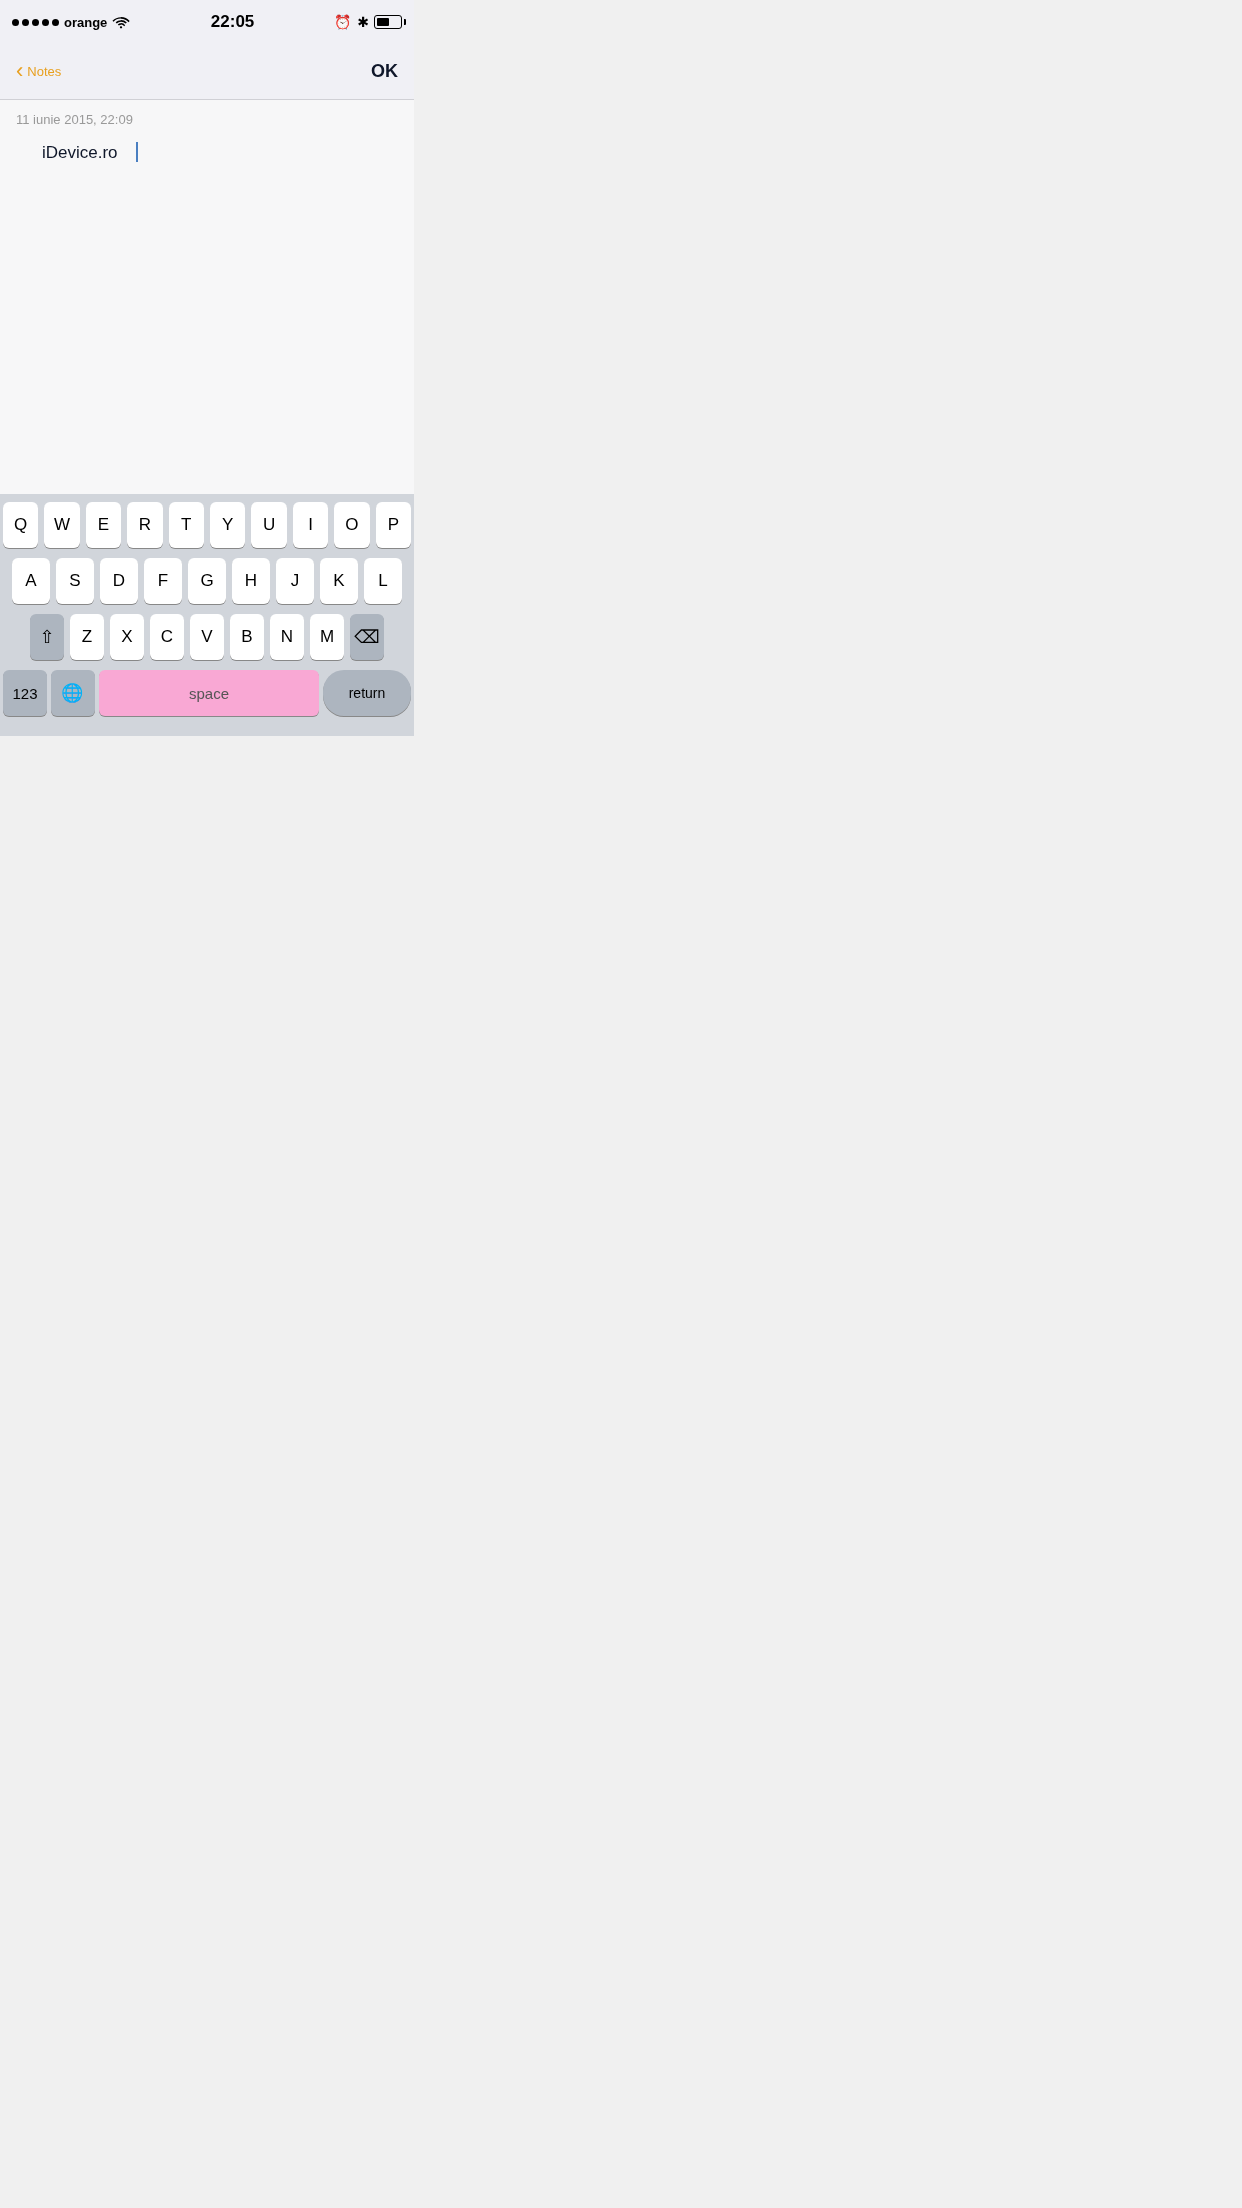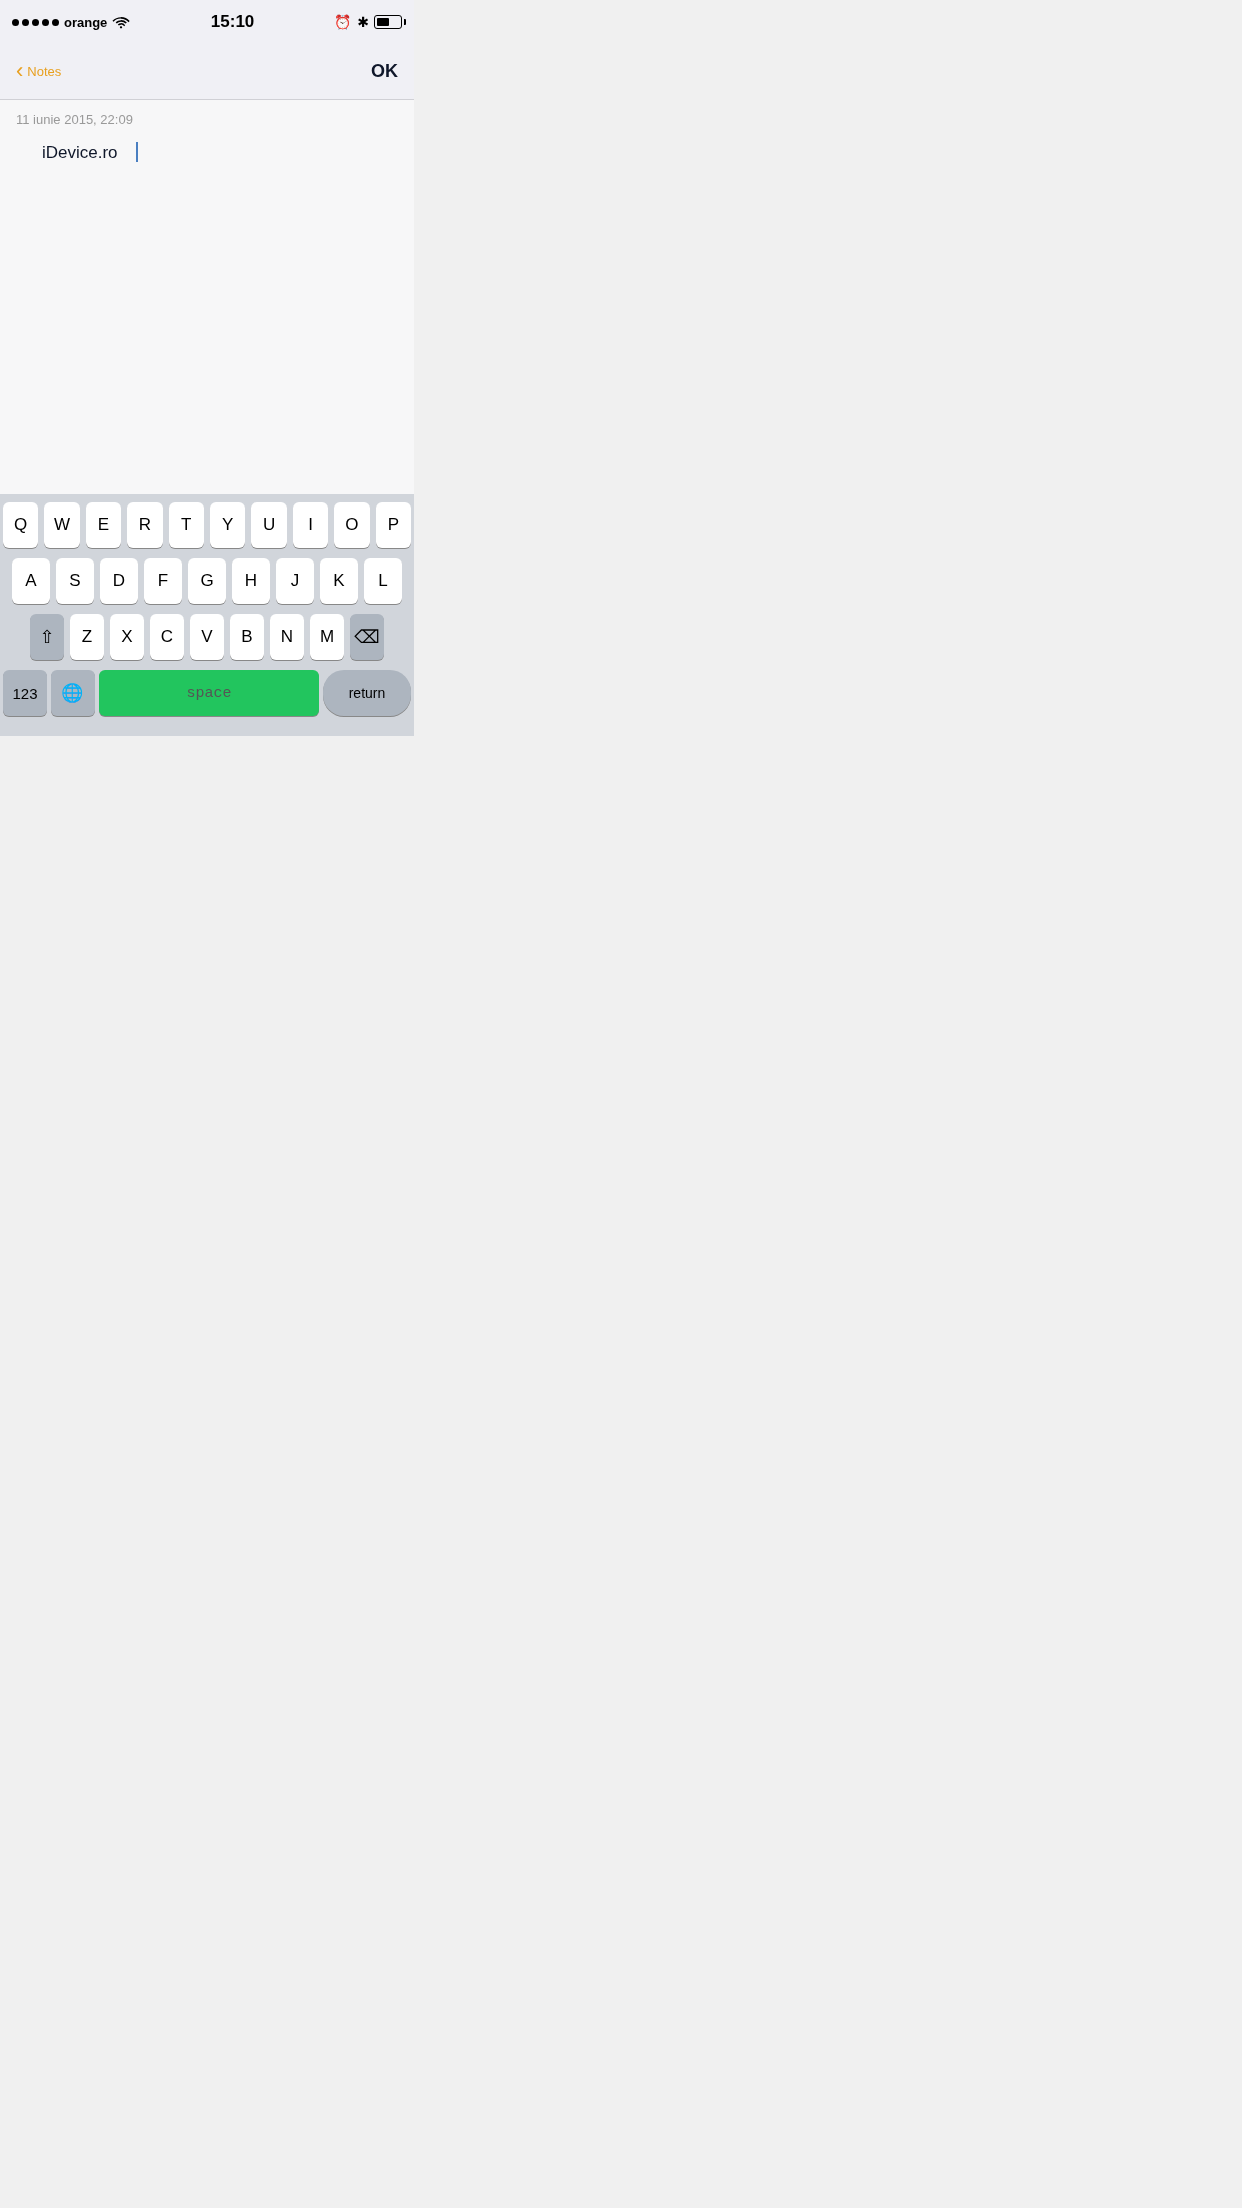--- a/index.html
+++ b/index.html
@@ -227,24 +227,23 @@
       max-width: 38px;
     }
 
     .key-wide {
       background: #adb5bf;
       max-width: 54px;
       font-size: 14px;
     }
 
     .key-space {
-      background: #22c55e;
+      background: #f9a8d4;
       max-width: 200px;
       flex: 4;
-      font-family: Liberation Mono, monospace;
     }
 
     .key-special {
       background: #adb5bf;
       max-width: 44px;
     }
 
     .key-delete {
       background: #adb5bf;
       max-width: 44px;
@@ -291,21 +290,21 @@
       <div class="signal-dot"></div>
     </div>
     <span class="carrier-name">orange</span>
     <svg class="wifi-icon" viewBox="0 0 24 18" fill="none" xmlns="http://www.w3.org/2000/svg">
       <path d="M12 14.5c-.83 0-1.5.67-1.5 1.5s.67 1.5 1.5 1.5 1.5-.67 1.5-1.5-.67-1.5-1.5-1.5z" fill="#000"></path>
       <path d="M12 10.5c-1.66 0-3.16.67-4.24 1.76l1.42 1.42A4.5 4.5 0 0 1 12 12.5a4.5 4.5 0 0 1 2.82.98 4.5 4.5 0 0 1 1.36 1.2l1.42-1.42A6.48 6.48 0 0 0 12 10.5z" fill="#000"></path>
       <path d="M12 6.5c-2.76 0-5.26 1.12-7.07 2.93l1.41 1.41A8.96 8.96 0 0 1 12 8.5c2.48 0 4.73 1.01 6.36 2.64l1.41-1.41A10.94 10.94 0 0 0 12 6.5z" fill="#000"></path>
       <path d="M12 2.5C7.52 2.5 3.47 4.35.64 7.36l1.42 1.42A12.93 12.93 0 0 1 12 4.5c4.04 0 7.65 1.84 10.1 4.72l1.41-1.42A14.93 14.93 0 0 0 12 2.5z" fill="#000"></path>
     </svg>
   </div>
-  <div class="status-center">15:10</div>
+  <div class="status-center">22:05</div>
   <div class="status-right">
     <span class="alarm-icon">⏰</span>
     <span class="bluetooth-icon">✱</span>
     <div class="battery-container">
       <div class="battery">
         <div class="battery-level"></div>
       </div>
     </div>
   </div>
 </div>

